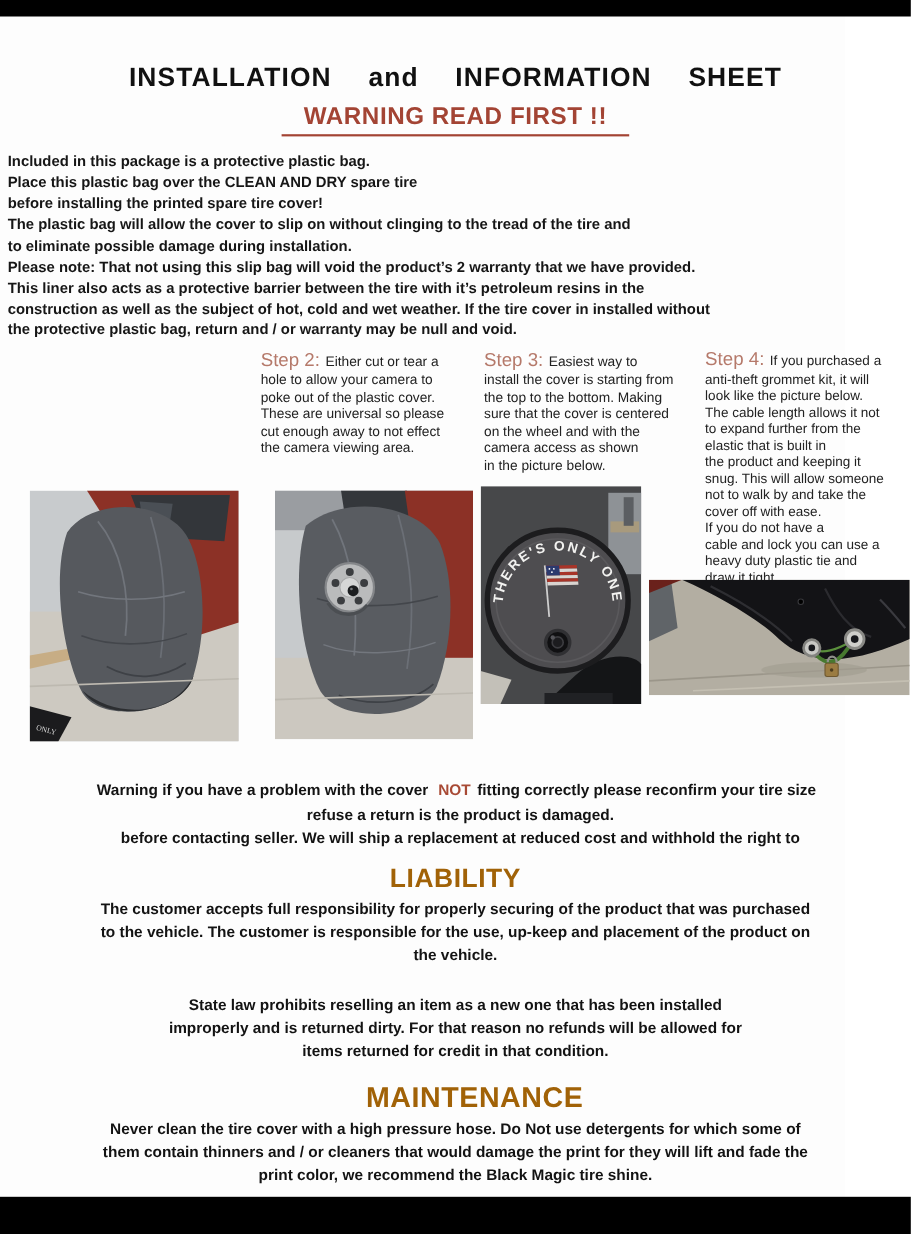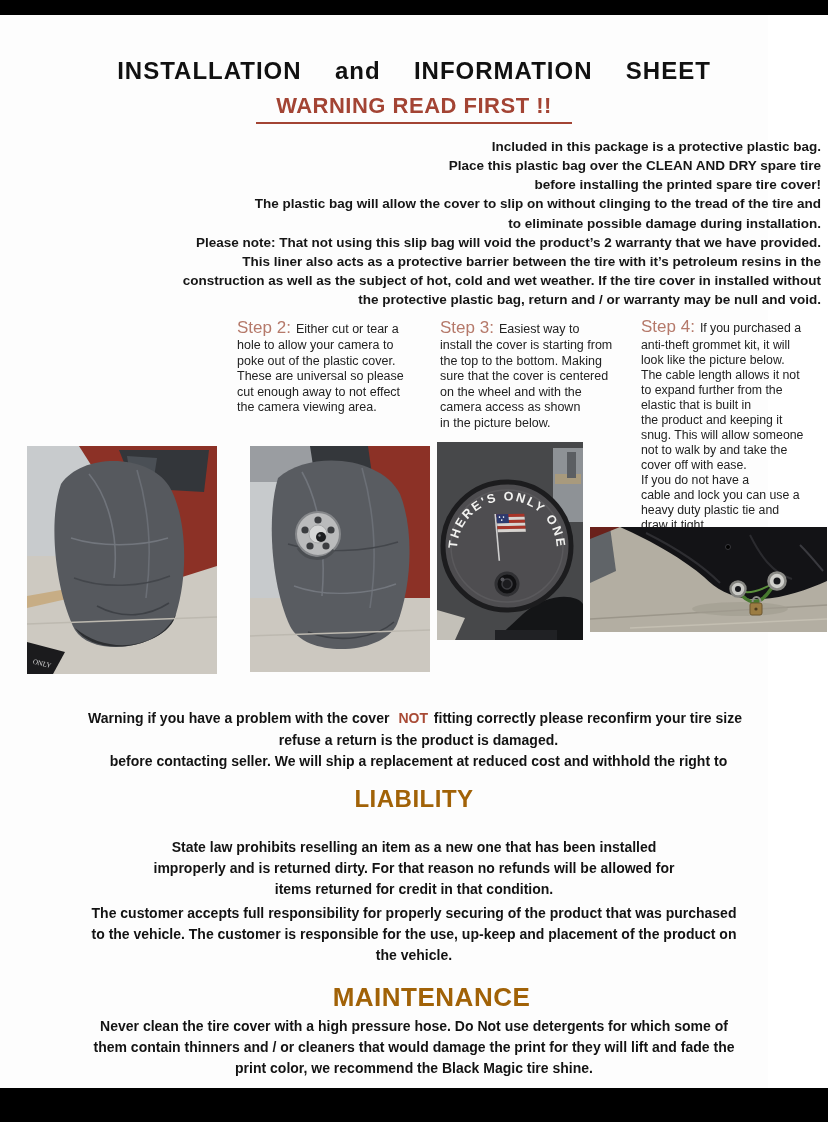--- a/index.html
+++ b/index.html
@@ -11,21 +11,21 @@
   .letterbox.top { top: 0; height: 15px; }
   .letterbox.bottom { bottom: 0; height: 34px; }
 
   .sheet { position: absolute; top: 15px; left: 0; width: 828px; height: 1073px; }
 
   .title { margin-top: 42px; text-align: center; font-size: 24px; font-weight: bold; letter-spacing: 1px; word-spacing: 9px; color: #111; white-space: pre-wrap; }
 
   .warn-wrap { text-align: center; margin-top: 8px; }
   .warn-heading { display: inline-block; font-size: 22px; font-weight: bold; letter-spacing: 0.5px; color: #a34434; border-bottom: 2px solid #a34434; padding: 0 20px 3px 20px; }
 
-  .intro { margin: 13px auto 0 auto; width: 814px; text-align: right; font-size: 13.5px; font-weight: bold; line-height: 1.42; white-space: pre-line; color: #161616; }
+  .intro { margin: 13px auto 0 auto; width: 814px; text-align: left; font-size: 13.5px; font-weight: bold; line-height: 1.42; white-space: pre-line; color: #161616; }
 
   .steps-photos { position: relative; margin-top: 0; height: 392px; }
   .step { position: absolute; top: 8px; font-size: 12.5px; line-height: 1.24; color: #222; }
   .step-label { font-size: 17px; color: #b5796a; margin-right: 5px; }
   .step-body { white-space: pre-line; }
   .step1 { left: 25px; width: 204px; }
   .step2 { left: 237px; width: 198px; }
   .step3 { left: 440px; width: 200px; }
   .step4 { left: 641px; width: 186px; font-size: 12.3px; line-height: 1.22; }
 
@@ -220,27 +220,27 @@
       </svg>
     </div>
 
     <div class="fit-warning">
       <div><span>Warning if you have a problem with the cover</span><span class="not-word">NOT</span> <span>fitting correctly please reconfirm your tire size</span></div>
       <div class="indent">refuse a return is the product is damaged.</div>
       <div class="indent">before contacting seller. We will ship a replacement at reduced cost and withhold the right to</div>
     </div>
 
     <div class="section-heading liability-heading">LIABILITY</div>
+    <div class="para liability-para">The customer accepts full responsibility for properly securing of the product that was purchased
+to the vehicle.  The customer is responsible for the use, up-keep and placement of the product on
+the vehicle.</div>
+
     <div class="para resale-para">State law prohibits reselling an item as a new one that has been installed
 improperly and is returned dirty. For that reason no refunds will be allowed for
 items returned for credit in that condition.</div>
-
-    <div class="para liability-para">The customer accepts full responsibility for properly securing of the product that was purchased
-to the vehicle.  The customer is responsible for the use, up-keep and placement of the product on
-the vehicle.</div>
 
     <div class="section-heading maintenance-heading">MAINTENANCE</div>
     <div class="para maintenance-para">Never clean the tire cover with a high pressure hose.  Do Not  use detergents for which some of
 them contain thinners and / or cleaners that would damage the print for they will lift and fade the
 print color, we recommend the Black Magic tire shine.</div>
 
   </div>
 
   <div class="letterbox bottom"></div>
 </div>

